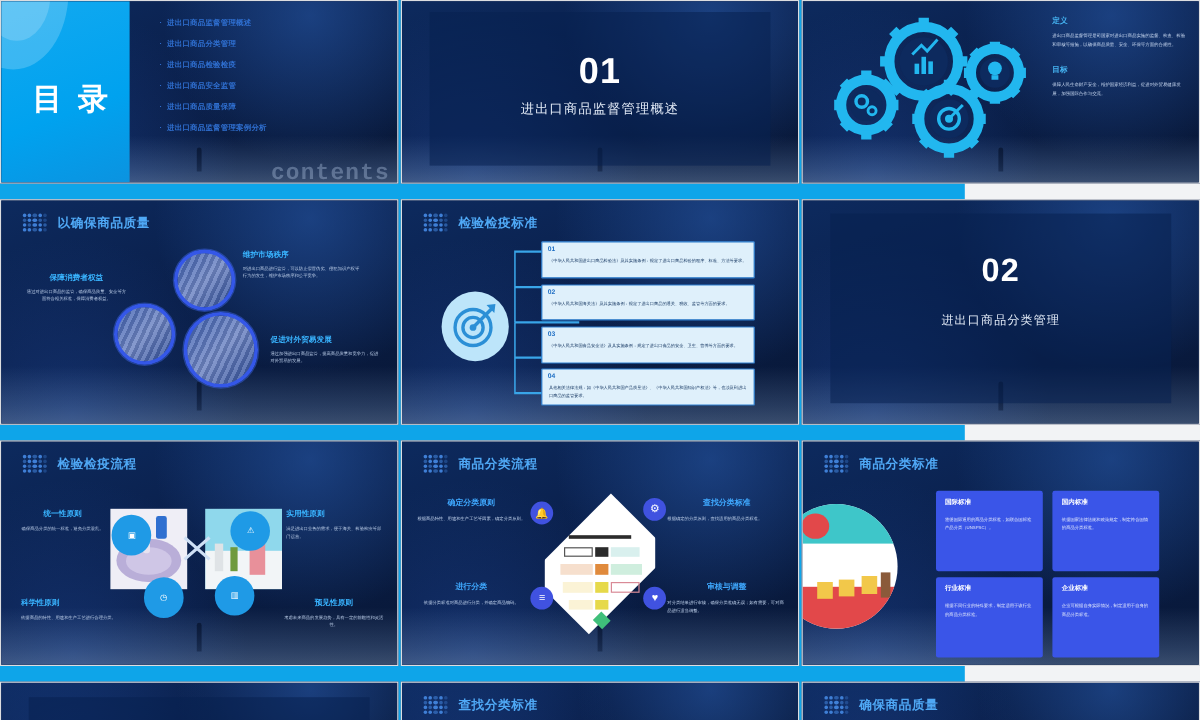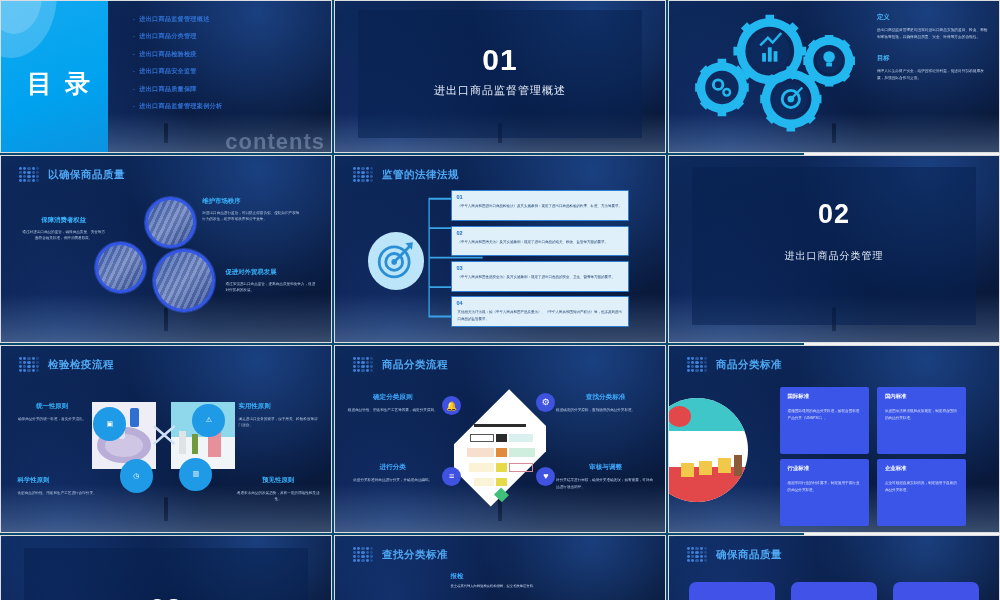--- a/index.html
+++ b/index.html
@@ -1,21 +1,21 @@
 <!DOCTYPE html>
 <html><head>
 <meta charset="utf-8">
 <style>
   * { box-sizing: border-box; margin:0; padding:0; }
   html,body{ width:1000px; height:600px; background:#f2f3f5; overflow:hidden;
     font-family:"Liberation Sans","DejaVu Sans",sans-serif; }
   .grid{ width:804px; height:600px; display:grid;
     grid-template-columns:332px 332px 332px;
     grid-template-rows:153px 188px 188px 71px;
-    gap:2px 2px; background:#0c4a6e; }
+    gap:13px 2px; background:#0ea5e9; }
   .slide{ position:relative; overflow:hidden; background:#0b2350;
     border:1px solid #dcdde0; }
   
   .bg{ position:absolute; inset:0;
     background:
       radial-gradient(circle at 78% 8%, rgba(40,90,170,.55) 0%, rgba(40,90,170,0) 42%),
       radial-gradient(circle at 18% 95%, rgba(30,70,150,.45) 0%, rgba(30,70,150,0) 45%),
       linear-gradient(160deg,#0d2a5e 0%,#0a1f4a 45%,#081736 100%);
   }
   .bg:after{ content:""; position:absolute; left:-20%; top:-60%; width:140%; height:190%;
@@ -42,21 +42,21 @@
     border-radius:50%; background:rgba(255,255,255,.20); }
   .s1left:after{ content:""; position:absolute; left:-14%; top:-30%; width:52%; height:52%;
     border-radius:50%; background:rgba(255,255,255,.18); }
   .mulu{ position:absolute; left:26px; top:52%; transform:translateY(-40%);
     color:#fff; font-size:25px; font-weight:bold; line-height:1.25; letter-spacing:3px; }
   .toc{ position:absolute; left:40%; top:14px; }
   .toc li{ list-style:none; color:#2f6fd0; font-size:6.2px; font-weight:bold;
     margin-bottom:8.4px; letter-spacing:.2px; }
   .toc li:before{ content:"·"; color:#2f6fd0; margin-right:4px; }
   .contents{ position:absolute; right:6px; bottom:-3px; color:rgba(170,190,220,.40);
-    font-size:22px; font-weight:bold; letter-spacing:1px; }
+    font-size:19px; font-weight:bold; letter-spacing:1px;font-family:Liberation Mono, monospace; }
   
   .cover{ position:absolute; left:7%; top:6%; right:7%; bottom:9%;
     background:rgba(8,32,80,.55); }
   .cnum{ position:absolute; left:0; right:0; top:26%; text-align:center;
     color:#fff; font-size:30px; font-weight:bold; letter-spacing:1px; }
   .ctxt{ position:absolute; left:0; right:0; top:57%; text-align:center;
     color:#e4ecf8; font-size:11px; letter-spacing:1px; }
   .cover.big .cnum{ top:20%; font-size:27px }
   .cover.big .ctxt{ top:52%; font-size:10px }
   
@@ -233,21 +233,21 @@
           <i></i>
           <i></i>
           <i></i>
           <i></i>
           <i></i>
           <i></i>
           <i></i>
           <i></i>
           <i></i>
         </span>
-      <span class="stitle">监管的法律法规</span>
+      <span class="stitle">检验检疫标准</span>
     </div>
     <div class="bigcircle" style="left:10%;top:41%;width:17%;height:31%">
       <svg viewBox="0 0 60 60" style="position:absolute;inset:0">
         <circle cx="28" cy="32" r="16" fill="none" stroke="#2b8fd6" stroke-width="3"></circle>
         <circle cx="28" cy="32" r="9" fill="none" stroke="#2b8fd6" stroke-width="3"></circle>
         <circle cx="28" cy="32" r="3" fill="#2b8fd6"></circle>
         <path d="M28 32L46 14" stroke="#2b8fd6" stroke-width="3"></path>
         <path d="M40 12l8-1-1 8z" fill="#2b8fd6"></path>
       </svg>
     </div>

